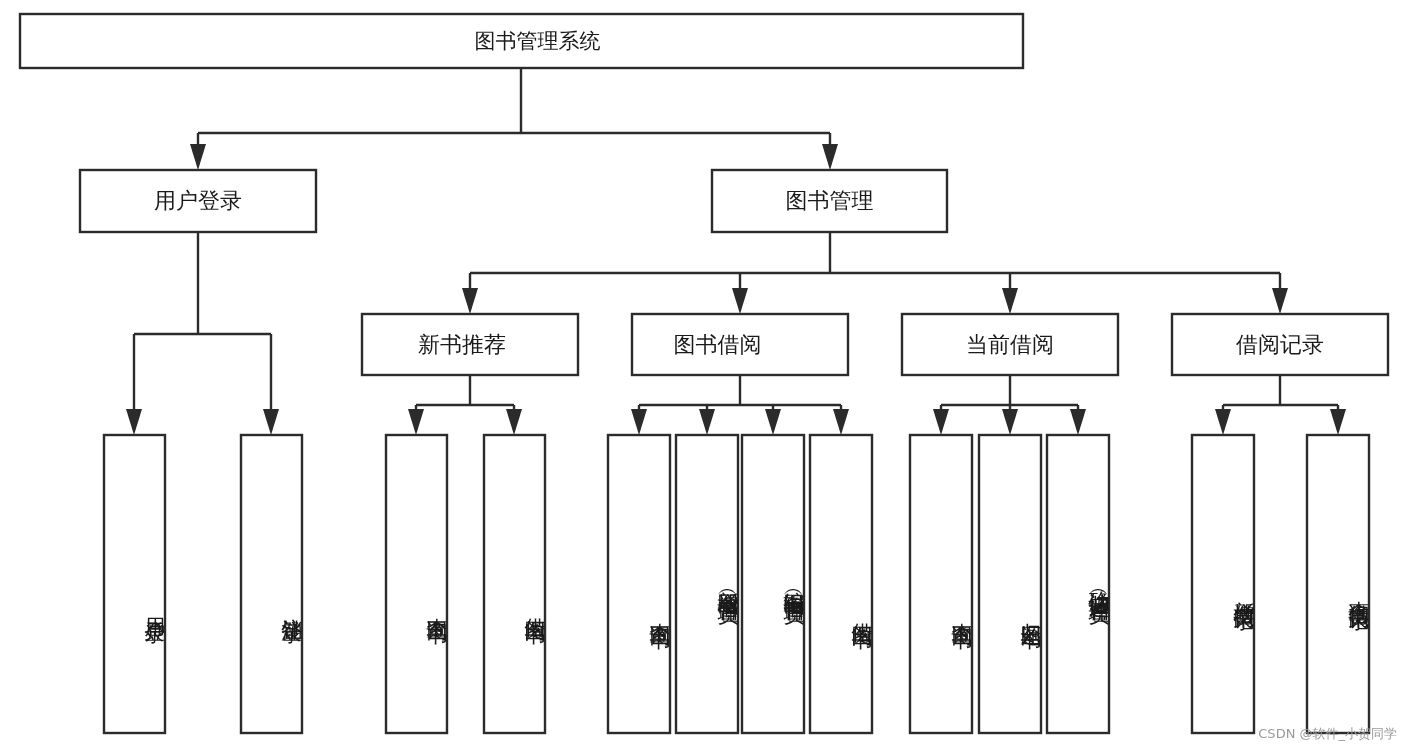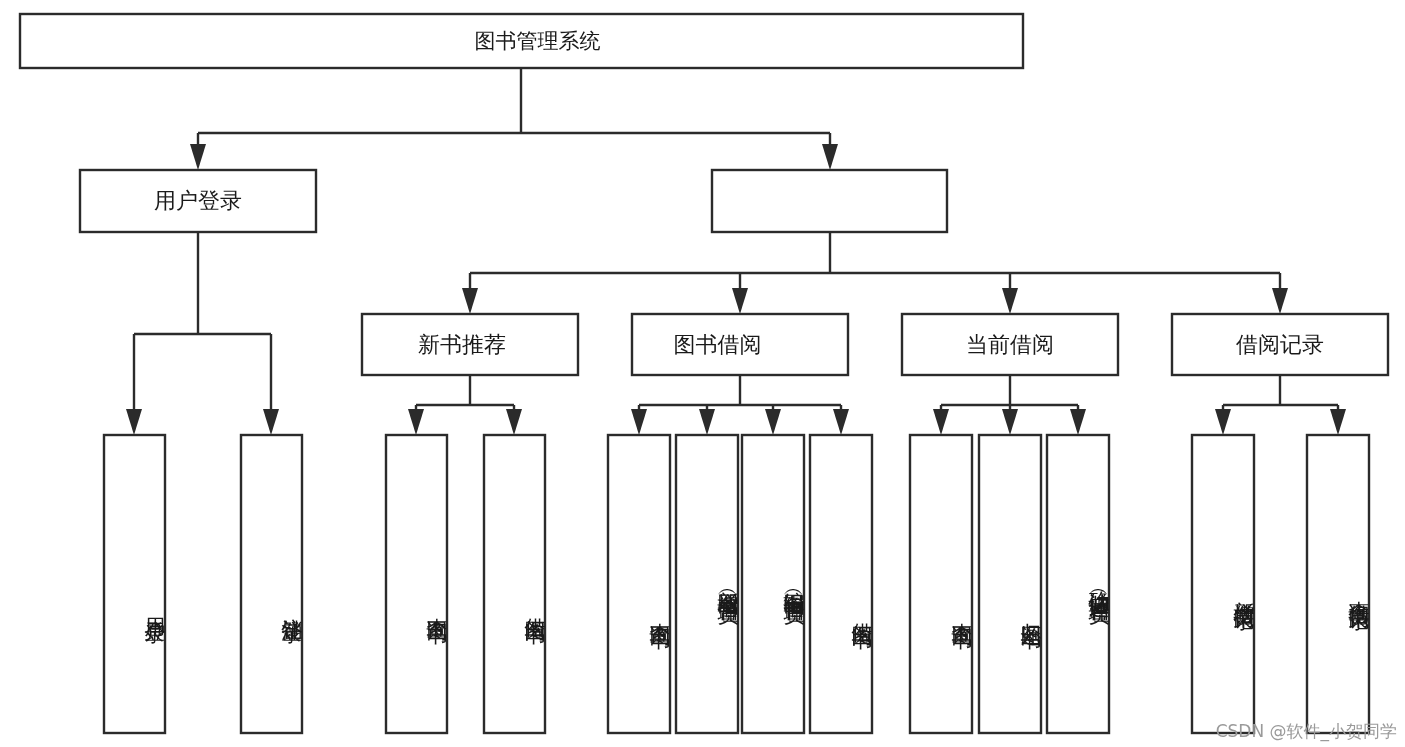--- a/index.html
+++ b/index.html
@@ -69,21 +69,21 @@
   }
   .title-label {
     font-size: 21px;
     padding-left: 16px;
   }
   #watermark {
     position: absolute;
     right: 8px;
     bottom: 4px;
     font-family: "DejaVu Sans", "Liberation Sans", sans-serif;
-    font-size: 17px;
+    font-size: 13px;
     color: #9a9a9a;
     white-space: nowrap;
     pointer-events: none;
   }
 </style>
 </head>
 <body>
 
 <div id="diagram-root">
 
@@ -191,20 +191,21 @@
     <rect class="node-box" x="979" y="435" width="62" height="298"></rect>
     <rect class="node-box" x="1047" y="435" width="62" height="298"></rect>
 
     <rect class="node-box" x="1192" y="435" width="62" height="298"></rect>
     <rect class="node-box" x="1307" y="435" width="62" height="298"></rect>
   </svg>
 
   <div class="hlabel title-label" style="left:20px; top:14px; width:1003px; height:54px;">图书管理系统</div>
 
   <div class="hlabel" style="left:80px; top:170px; width:236px; height:62px;">用户登录</div>
+  <div class="hlabel" style="left:712px; top:170px; width:235px; height:62px;">图书管理</div>
 
   <div class="hlabel" style="left:362px; top:314px; width:200px; height:61px;">新书推荐</div>
   <div class="hlabel" style="left:632px; top:314px; width:171px; height:61px;">图书借阅</div>
   <div class="hlabel" style="left:902px; top:314px; width:216px; height:61px;">当前借阅</div>
   <div class="hlabel" style="left:1172px; top:314px; width:216px; height:61px;">借阅记录</div>
 
   <div class="vlabel" style="left:104px; top:505px; width:61px; height:200px;">用户登录</div>
   <div class="vlabel" style="left:241px; top:505px; width:61px; height:200px;">注销登录</div>
 
   <div class="vlabel" style="left:386px; top:505px; width:61px; height:200px;">查询图书</div>

